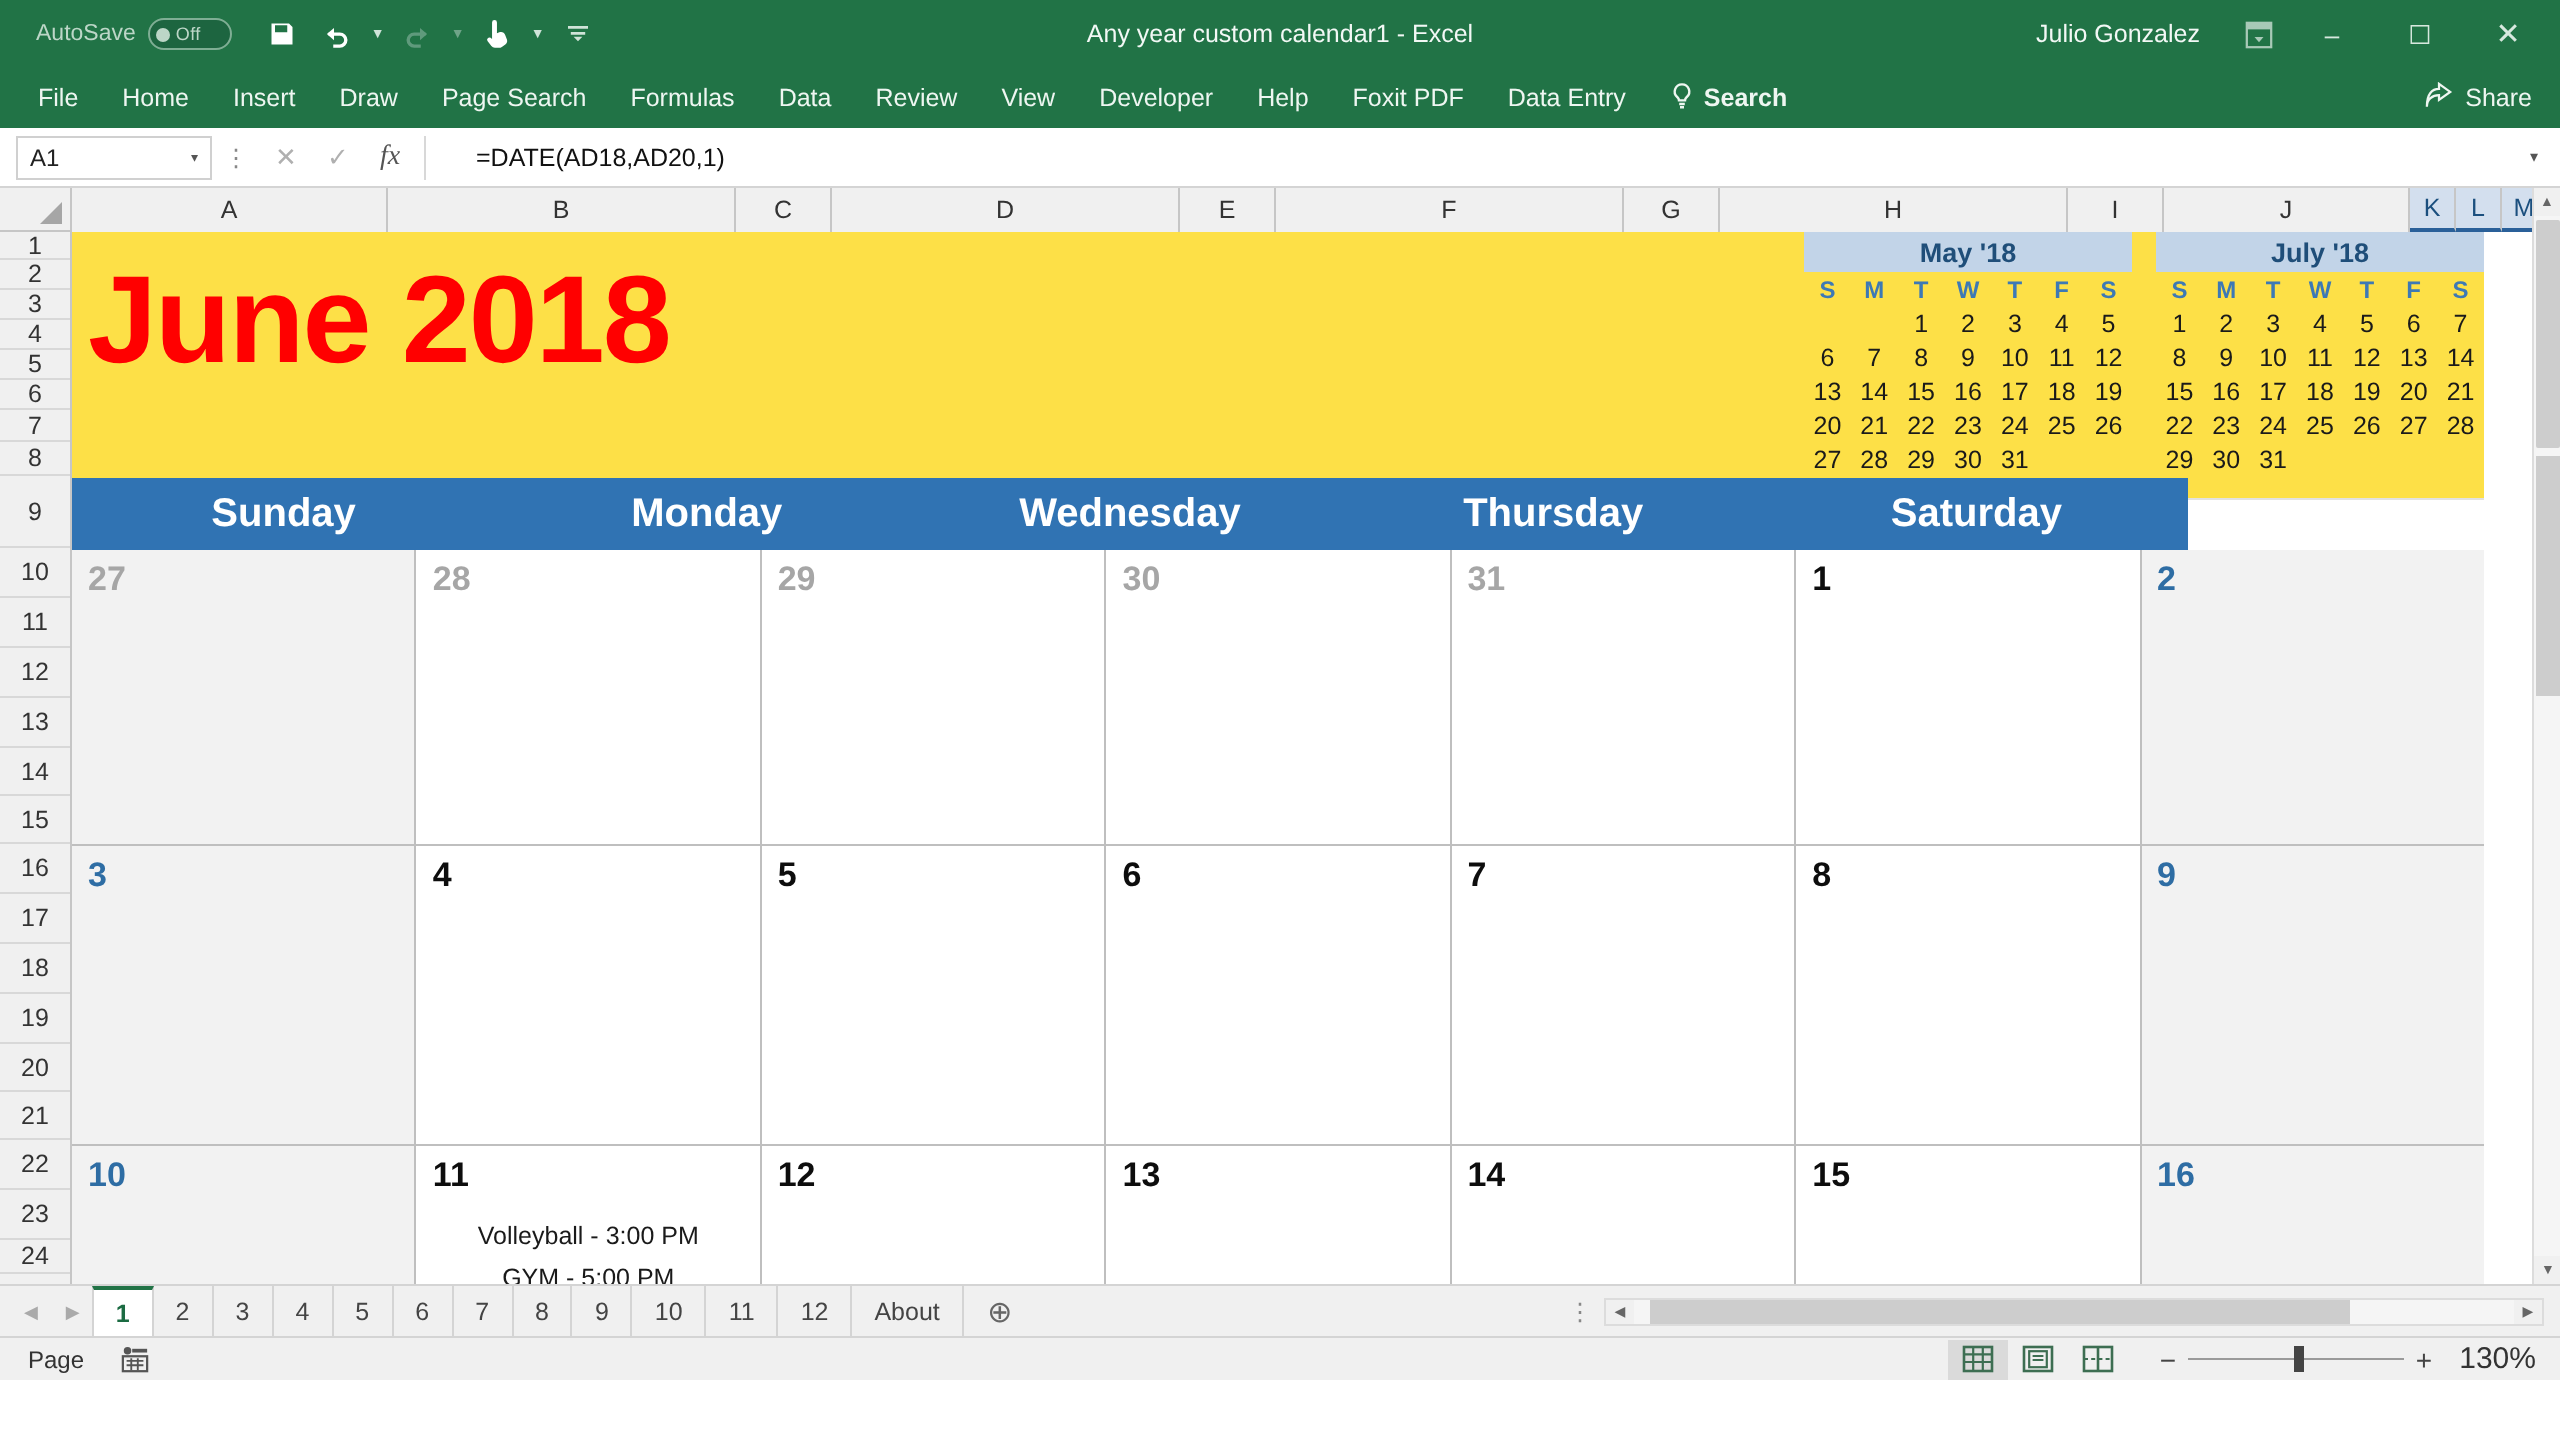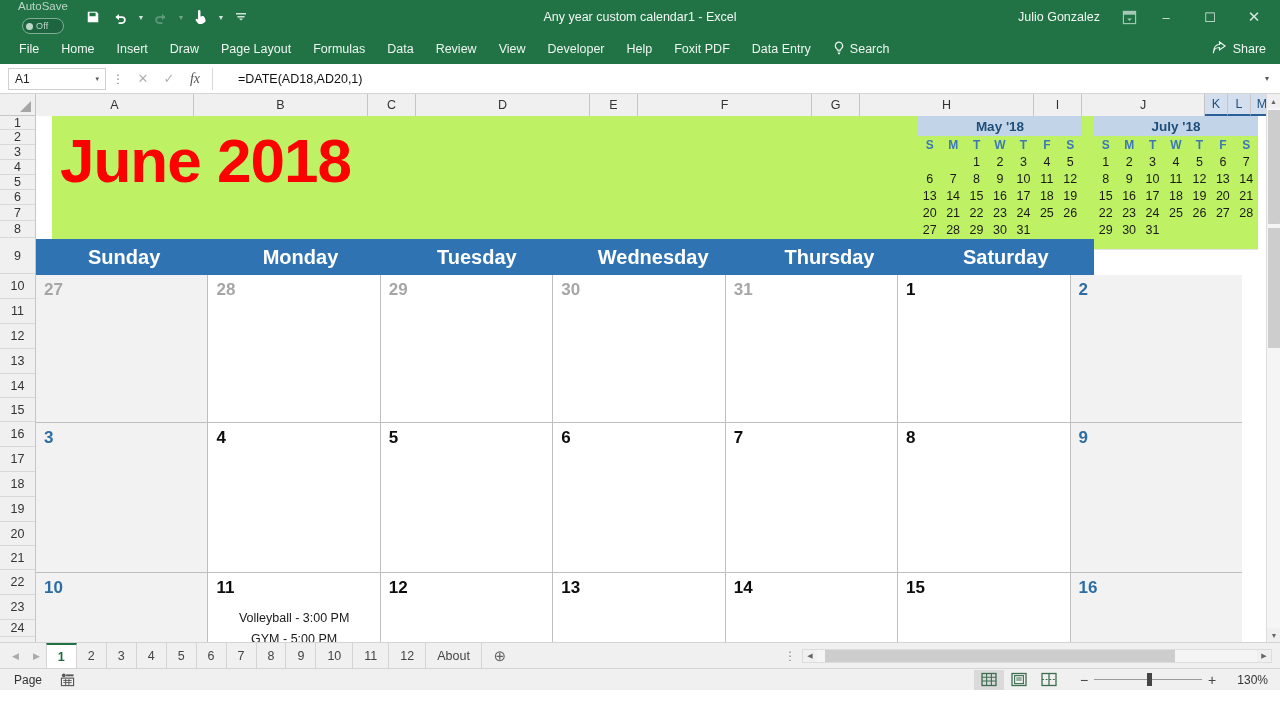--- a/index.html
+++ b/index.html
@@ -10,21 +10,21 @@
   }
   #app { position: relative; width: 1280px; height: 720px; }
 
   
   .titlebar {
     height: 34px; background: #217346; color: #e8f2ec;
     display: flex; align-items: center; position: relative;
     font-size: 12px;
   }
   .qat { display: flex; align-items: center; gap: 2px; padding-left: 18px; }
-  .autosave { display: flex; align-items: center; gap: 6px; margin-right: 10px; flex-direction: column; }
+  .autosave { display: flex; align-items: center; gap: 6px; margin-right: 10px; }
   .autosave-label { font-size: 11.5px; color: #bcd6c7; }
   .toggle {
     width: 42px; height: 16px; border-radius: 9px;
     border: 1px solid #7fae94; background: #1d6540;
     display: flex; align-items: center; gap: 3px; padding: 0 3px;
   }
   .toggle .knob { width: 7px; height: 7px; border-radius: 50%; background: #bcd6c7; }
   .toggle .t-txt { font-size: 9px; color: #bcd6c7; letter-spacing: .2px;}
   .qat-btn {
     width: 26px; height: 26px; display: flex; align-items: center;
@@ -57,21 +57,21 @@
   .ribbonbar {
     height: 30px; background: #217346; display: flex; align-items: center;
     padding-left: 8px; position: relative;
   }
   .rtab {
     font-size: 12.5px; color: #eef6f1; padding: 0 11px; height: 30px;
     display: flex; align-items: center; white-space: nowrap;
   }
   .rsearch {
     display: flex; align-items: center; gap: 5px; padding: 0 11px;
-    font-size: 12.5px; color: #eef6f1;
+    font-size: 12.5px; color: #eef6f1; font-weight: bold;
   }
   .share {
     margin-left: auto; display: flex; align-items: center; gap: 6px;
     font-size: 12.5px; color: #eef6f1; padding-right: 14px;
   }
 
   
   .formulabar {
     height: 30px; background: #ffffff; display: flex; align-items: center;
     border-bottom: 1px solid #d4d4d4; padding: 0 4px; gap: 0;
@@ -125,22 +125,22 @@
   }
   .rh {
     display: flex; align-items: center; justify-content: center;
     border-bottom: 1px solid #d8d8d8; background: #f0f0f0;
   }
 
   .sheet { position: relative; flex: 1; background: #fff; overflow: hidden; }
 
   
   .titleblock {
-    position: absolute; left: 16px; top: 0; width: 1206px; height: 134px;
-    background: #bef264; border-bottom: 1px solid #e2e2e2;
+    position: absolute; left: 0; top: 0; width: 1206px; height: 134px;
+    background: #fde047; border-bottom: 1px solid #e2e2e2;
   }
   .month-title {
     position: absolute; left: 8px; top: 14px;
     font-size: 62px; font-weight: bold; color: #ff0000;
     letter-spacing: -1px; line-height: 1;
   }
 
   
   .mini { position: absolute; top: 0; width: 164px; font-size: 12.5px; }
   .mini.prev { left: 866px; }
@@ -246,21 +246,21 @@
   .st-right { margin-left: auto; display: flex; align-items: center; padding-right: 12px; gap: 0; }
   .viewbtn {
     width: 30px; height: 20px; display: flex; align-items: center;
     justify-content: center; color: #3d6e52;
   }
   .viewbtn.active { background: #dadada; }
   .zoomwrap { display: flex; align-items: center; gap: 0; margin-left: 10px; }
   .zminus, .zplus { width: 20px; text-align: center; color: #444; font-size: 14px; }
   .ztrack { width: 108px; height: 1px; background: #9a9a9a; position: relative; }
   .zthumb { position: absolute; left: 53px; top: -6px; width: 5px; height: 13px; background: #444; }
-  .zpct { width: 46px; text-align: right; font-size: 12px; color: #333; }
+  .zpct { width: 46px; text-align: right; font-size: 15px; color: #333; }
 </style>
 </head>
 <body>
 
 <div id="app">
 
   <div class="titlebar">
     <div class="qat">
       <div class="autosave">
         <span class="autosave-label">AutoSave</span>
@@ -316,21 +316,21 @@
       <span class="wbtn">☐</span>
       <span class="wbtn close">✕</span>
     </div>
   </div>
 
   <div class="ribbonbar">
     <div class="rtab">File</div>
     <div class="rtab">Home</div>
     <div class="rtab">Insert</div>
     <div class="rtab">Draw</div>
-    <div class="rtab">Page Layout</div>
+    <div class="rtab">Page Search</div>
     <div class="rtab">Formulas</div>
     <div class="rtab">Data</div>
     <div class="rtab">Review</div>
     <div class="rtab">View</div>
     <div class="rtab">Developer</div>
     <div class="rtab">Help</div>
     <div class="rtab">Foxit PDF</div>
     <div class="rtab">Data Entry</div>
     <div class="rsearch">
       <span>
@@ -516,21 +516,20 @@
                 <span></span>
                 <span></span>
                 <span></span>
               </div>
           </div>
         </div>
 
         <div class="dowband" id="dowband">
             <div class="cellh">Sunday</div>
             <div class="cellh">Monday</div>
-            <div class="cellh">Tuesday</div>
             <div class="cellh">Wednesday</div>
             <div class="cellh">Thursday</div>
             <div class="cellh">Saturday</div>
           </div>
 
         <div class="weeks" id="weeks">
             <div class="week" style="height: 148px;">
               <div class="daycell weekend">
                 <div class="daynum other">27</div>
               </div>

